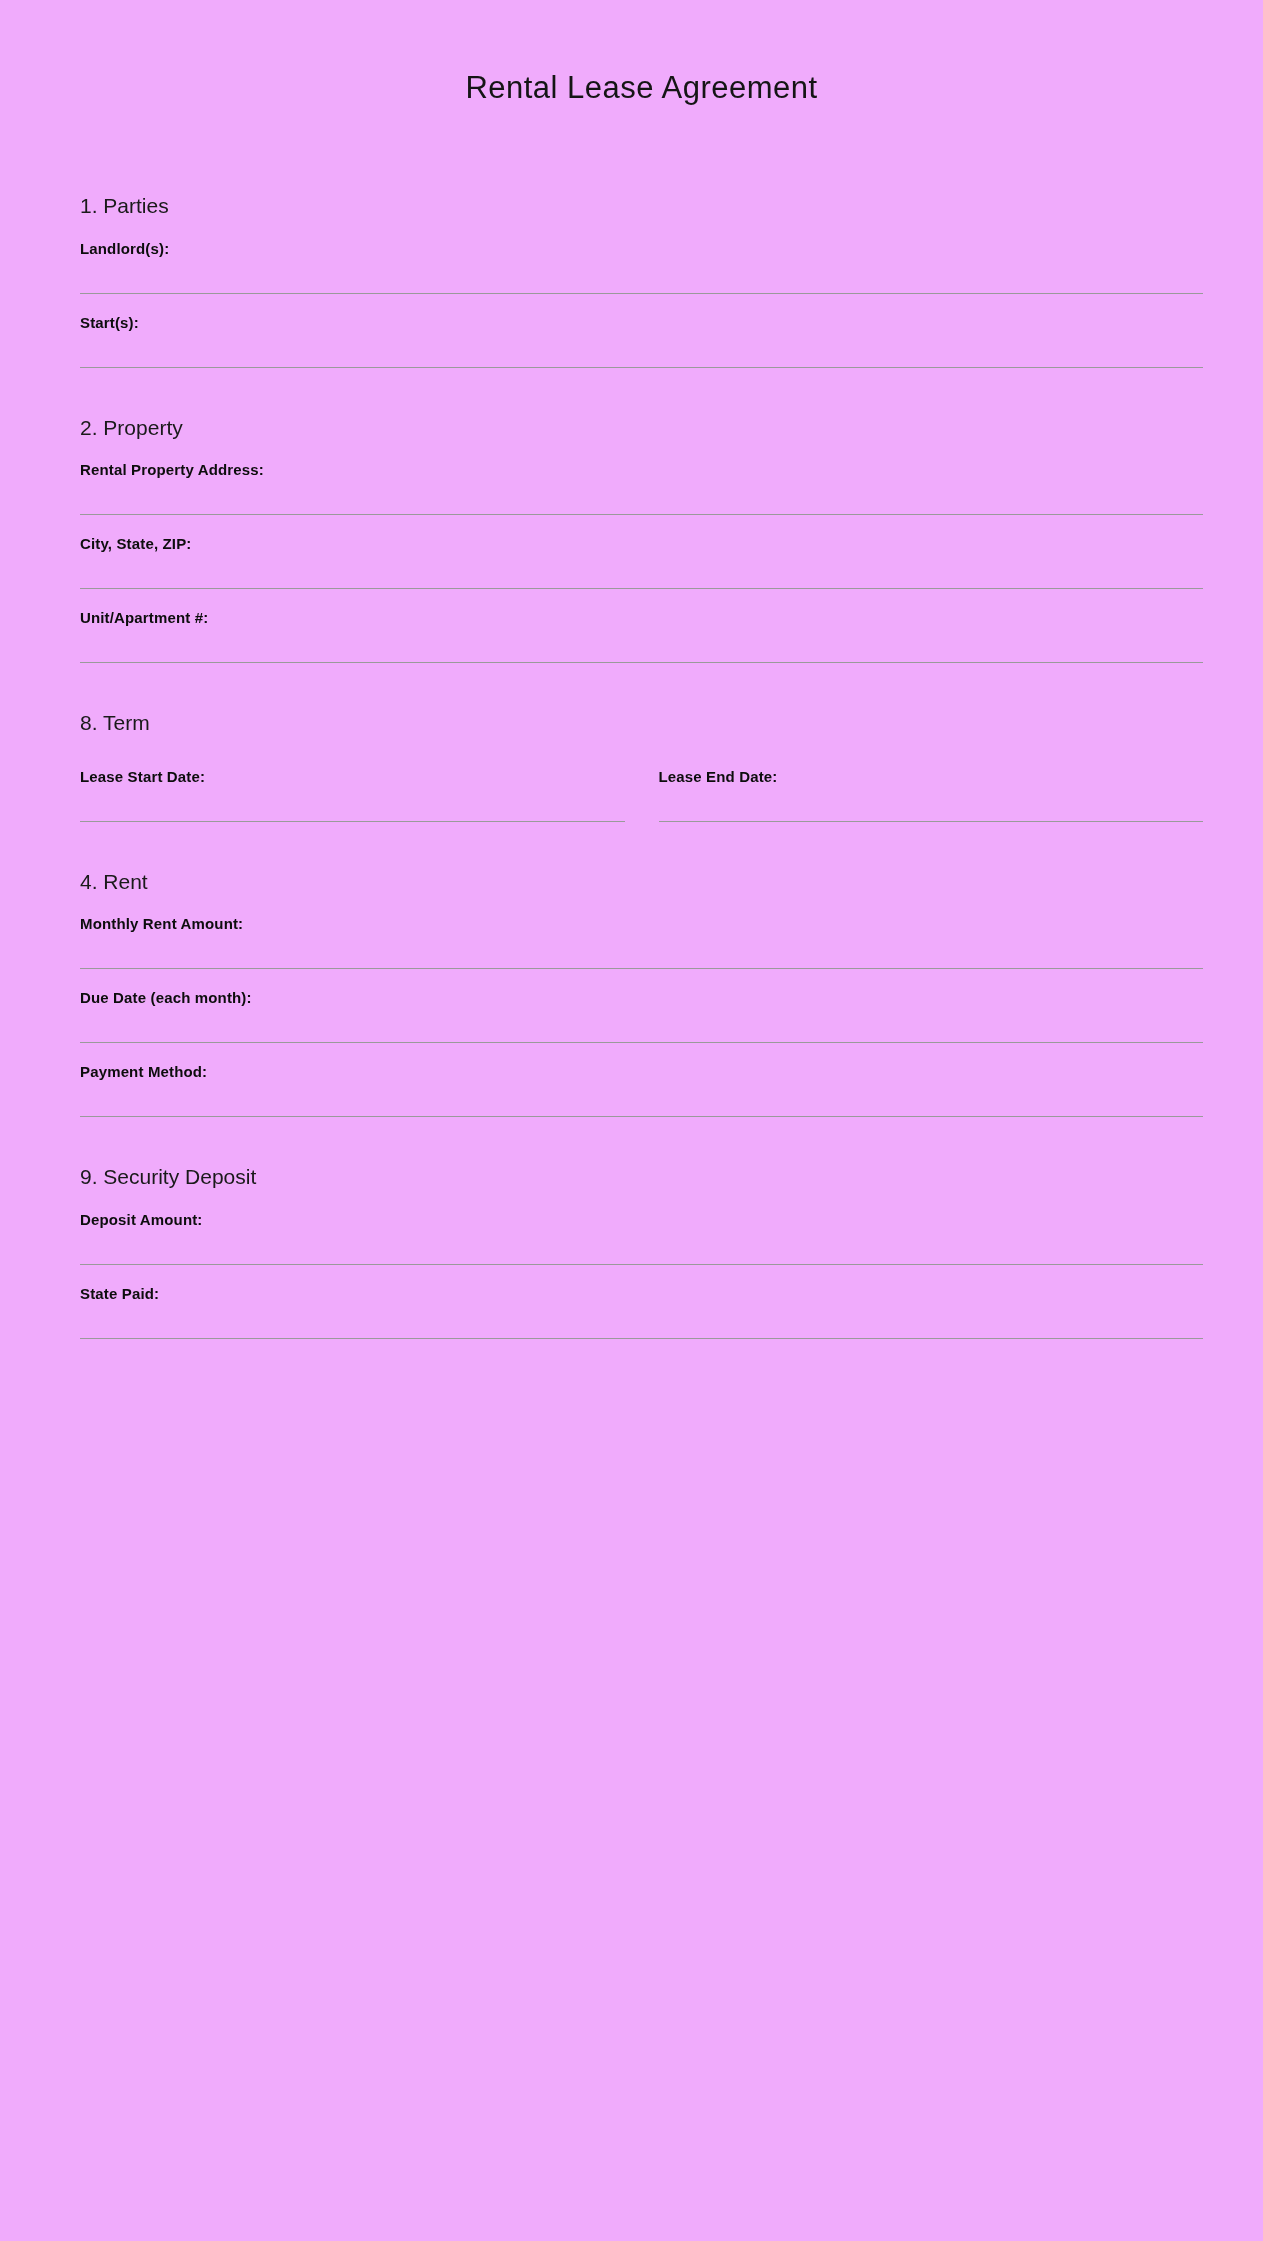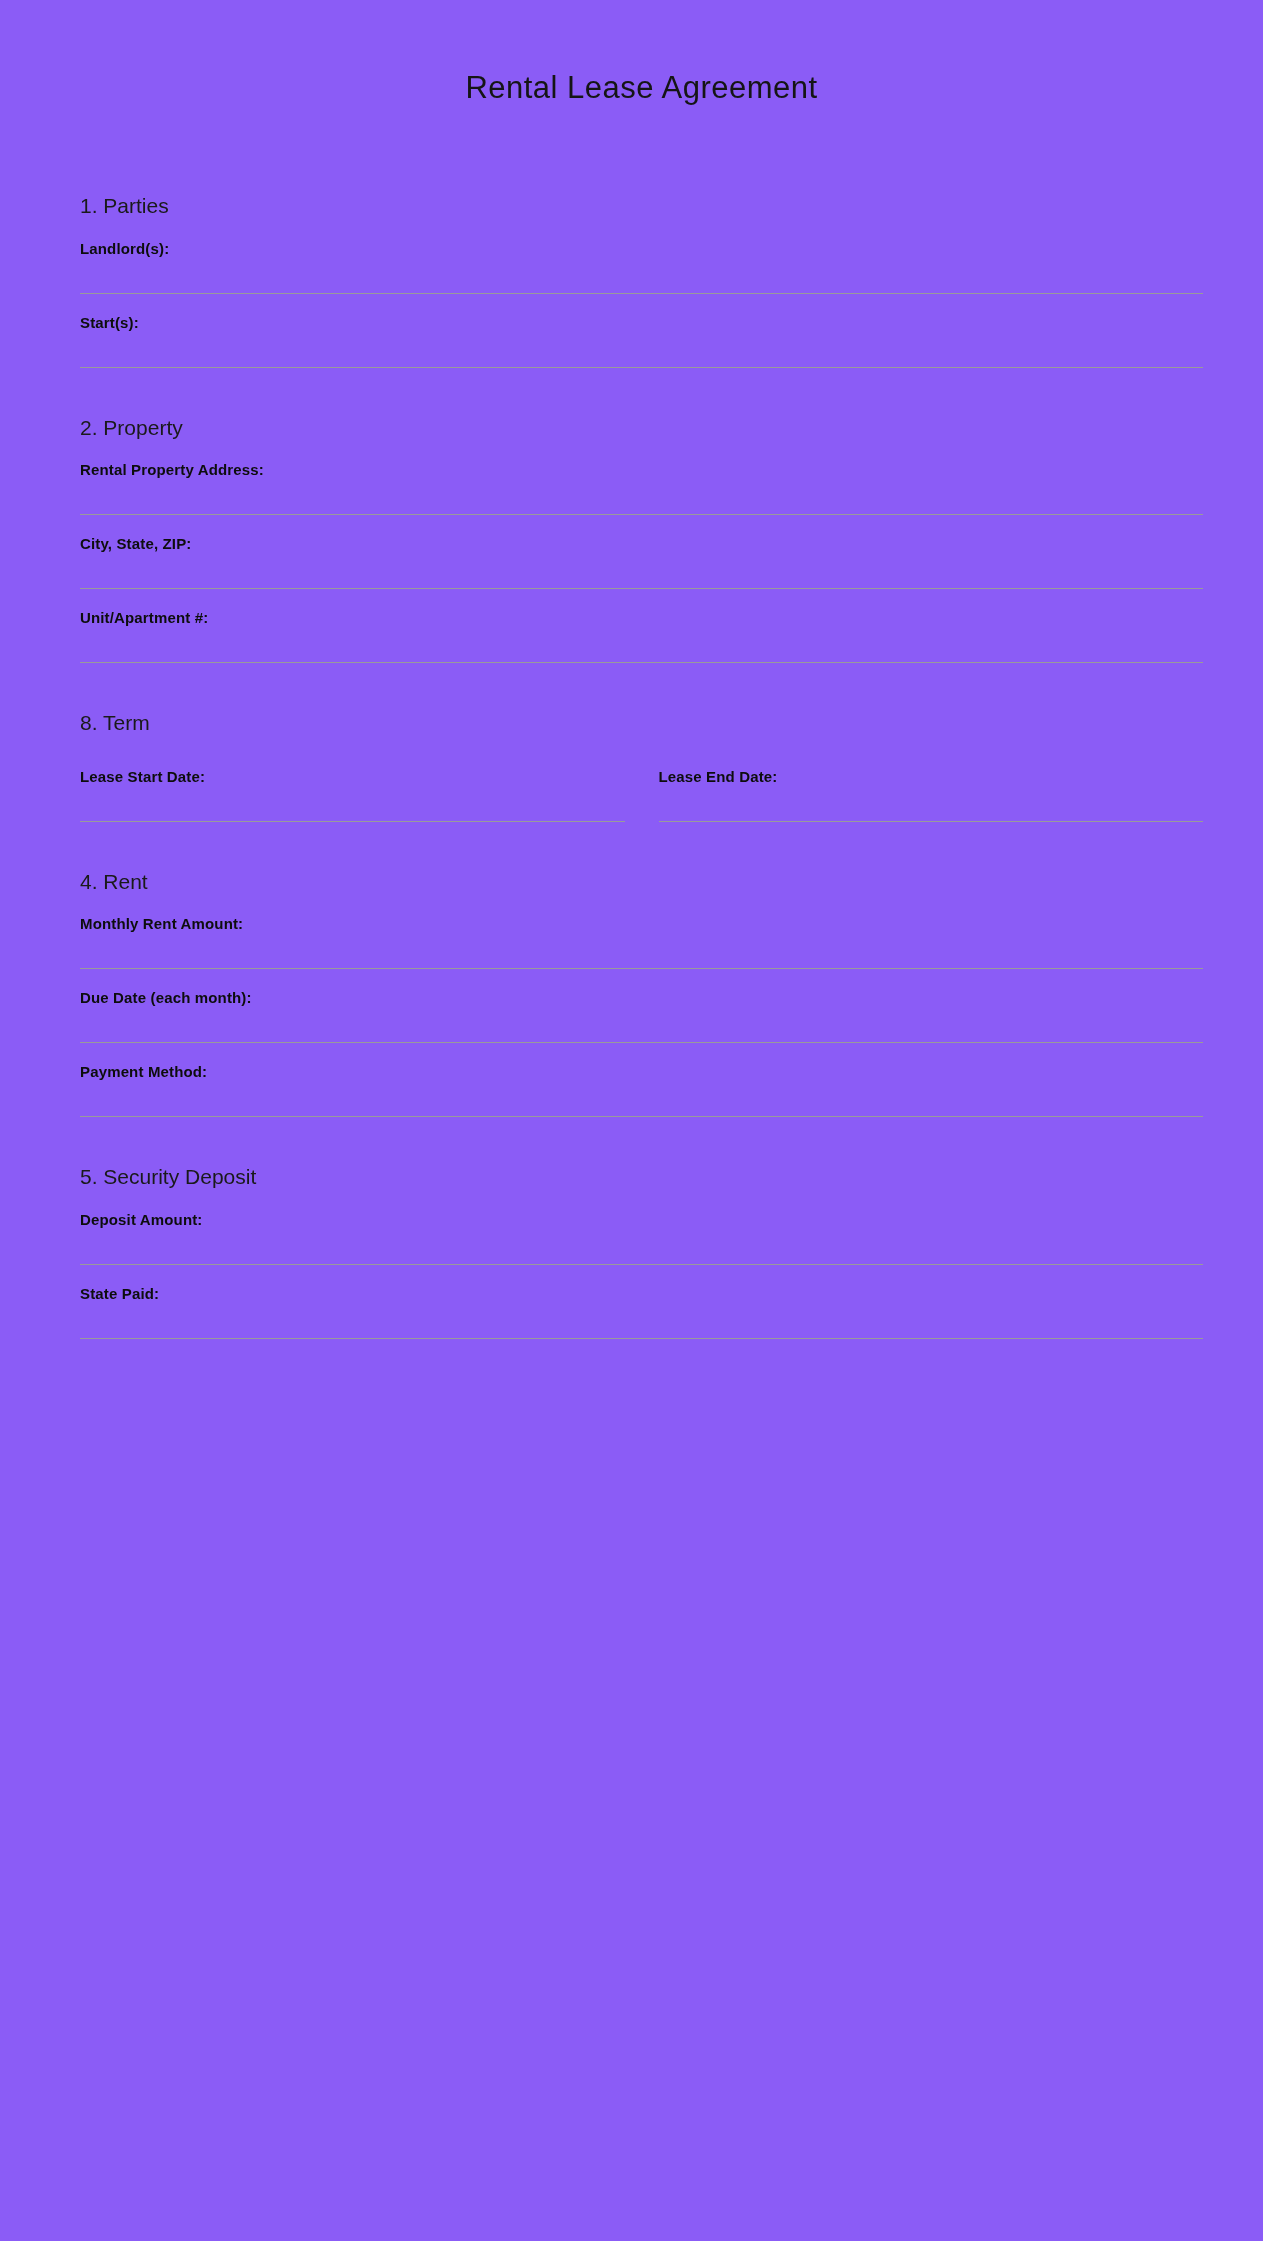--- a/index.html
+++ b/index.html
@@ -12,21 +12,21 @@
     min-height: 2241px;
     font-family: "Liberation Sans", sans-serif;
     color: #111111;
     -webkit-font-smoothing: antialiased;
   }
   .page {
     width: 1263px;
     min-height: 2241px;
     box-sizing: border-box;
     padding: 40px 60px 60px 80px;
-    background: #8b5cf6;
+    background: #f0abfc;
   }
   .doc-title {
     text-align: center;
     font-size: 31px;
     font-weight: 400;
     letter-spacing: 0.5px;
     color: #151515;
     margin: 28px 0 0 0;
     line-height: 1.3;
   }
@@ -146,21 +146,21 @@
       <div class="field-line"></div>
     </div>
 
     <div class="field">
       <div class="field-label">Payment Method:</div>
       <div class="field-line"></div>
     </div>
   </div>
 
   <div class="section">
-    <h2 class="section-title later-section-title">5. Security Deposit</h2>
+    <h2 class="section-title later-section-title">9. Security Deposit</h2>
 
     <div class="field">
       <div class="field-label">Deposit Amount:</div>
       <div class="field-line"></div>
     </div>
 
     <div class="field">
       <div class="field-label">State Paid:</div>
       <div class="field-line"></div>
     </div>

